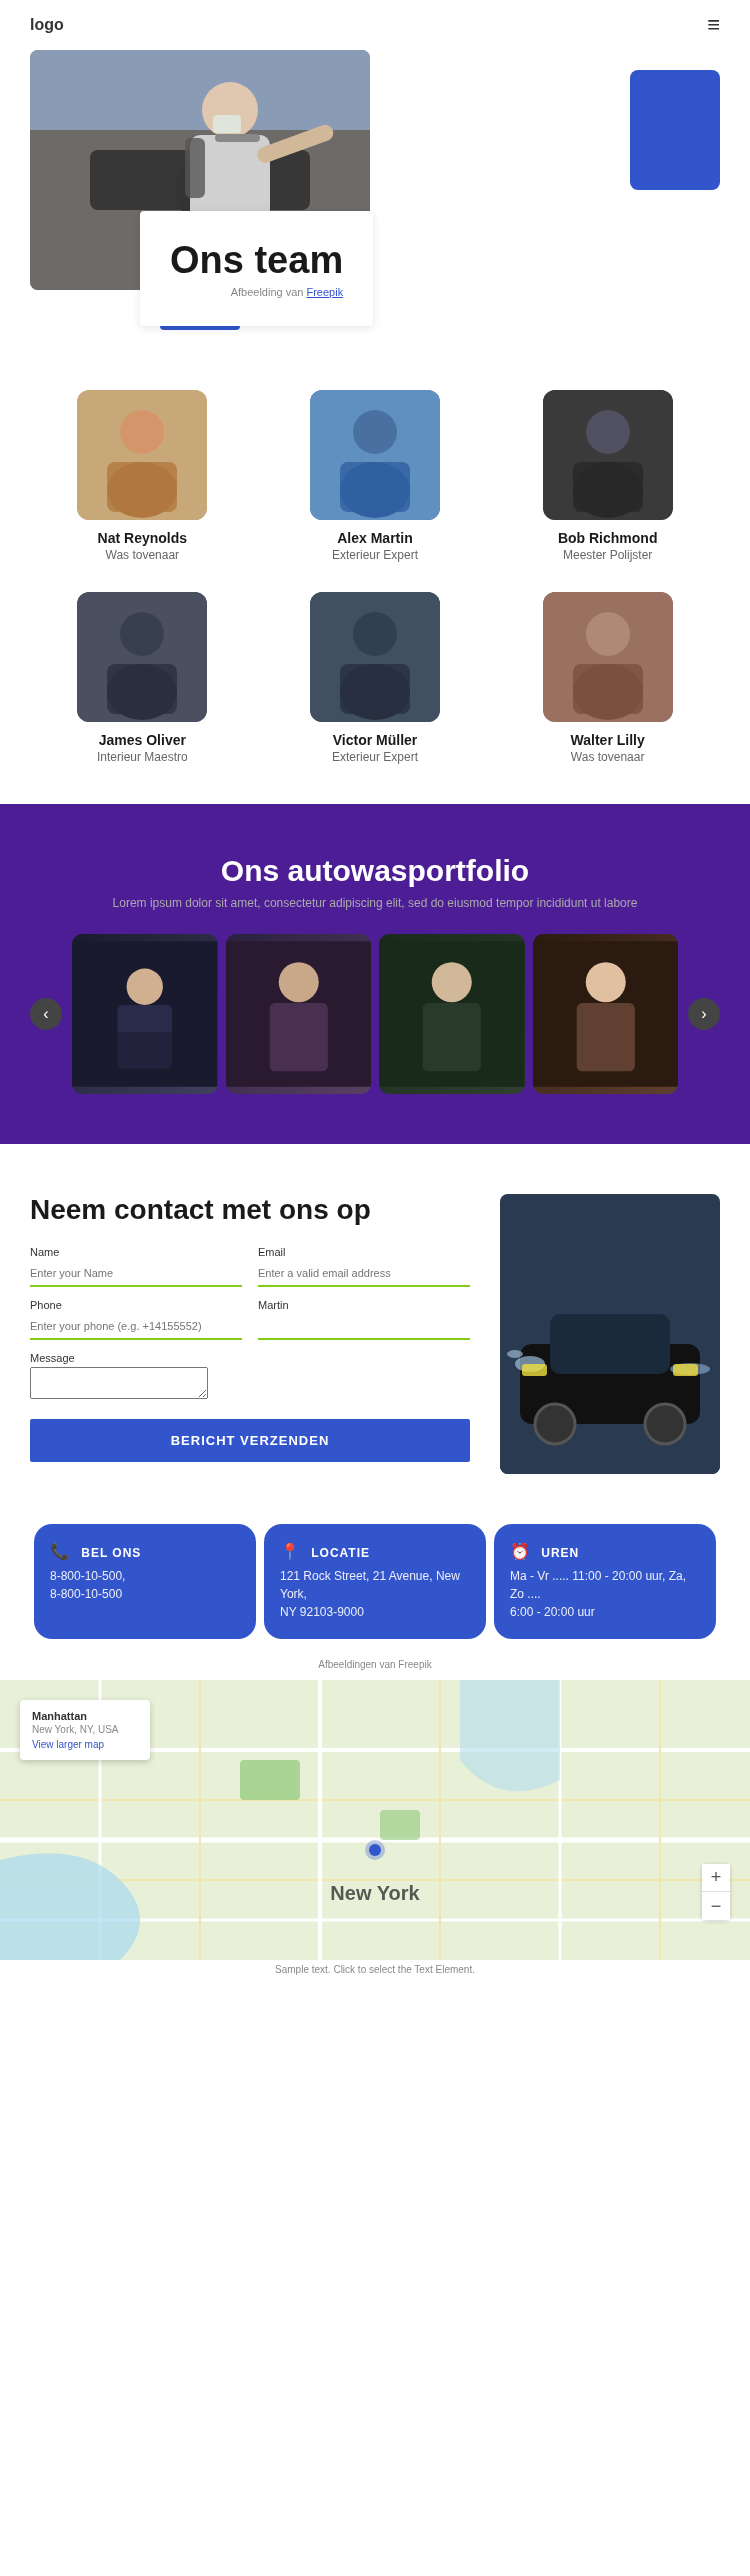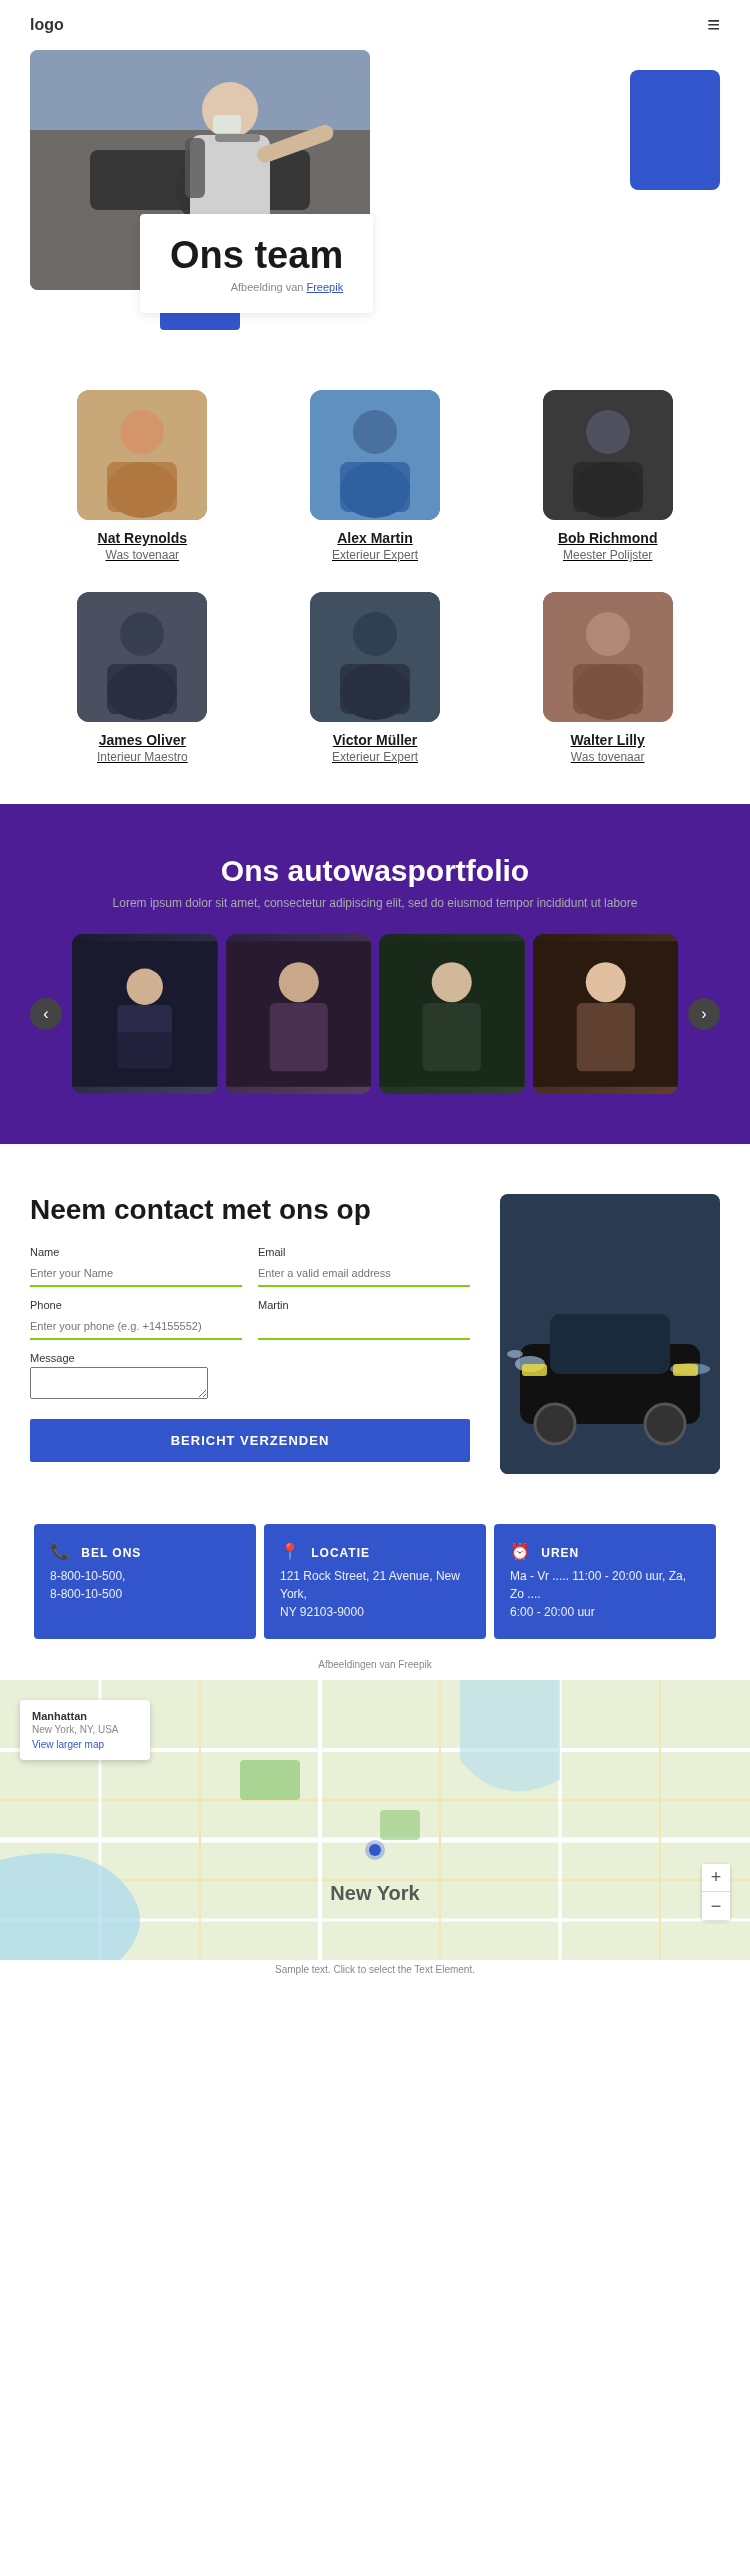--- a/index.html
+++ b/index.html
@@ -39,39 +39,38 @@
     }
     .hero-blue-bottom {
       position: absolute;
       bottom: 0; left: 130px;
       width: 80px; height: 50px;
       background: #3355cc;
       border-radius: 4px;
     }
     .hero-text-box {
       position: absolute;
-      bottom: 17px; left: 110px;
+      bottom: 4px; left: 110px;
       background: #fff;
-      padding: 20px 30px;
+      padding: 28px 30px;
       border-radius: 4px;
       box-shadow: 0 2px 10px rgba(0,0,0,0.1);
     }
     .hero-text-box h1 { font-size: 38px; font-weight: 900; color: #1a1a1a; }
     .hero-text-box p { font-size: 11px; color: #888; margin-top: 4px; text-align: right; }
     .hero-text-box a { color: #3355cc; text-decoration: underline; }
 
     
     .team-section {
       padding: 20px 30px 40px 30px;
     }
     .team-grid {
       display: grid;
       grid-template-columns: repeat(3, 1fr);
       gap: 30px 8px;
-      text-decoration: underline;
     }
     .team-member {
       text-align: center;
     }
     .team-member .photo {
       width: 130px; height: 130px;
       border-radius: 12px;
       margin: 0 auto 10px auto;
       overflow: hidden;
     }
@@ -216,21 +215,21 @@
     .info-cards {
       display: flex;
       gap: 0;
       padding: 0 30px 20px 30px;
     }
     .info-card {
       flex: 1;
       background: #3355cc;
       color: #fff;
       padding: 18px 16px;
-      border-radius: 4px;
+      border-radius: 18px;
       margin: 0 4px;
     }
     .info-card .card-icon {
       font-size: 16px;
       margin-right: 6px;
     }
     .info-card .card-title {
       font-size: 12px;
       font-weight: 700;
       letter-spacing: 1px;

